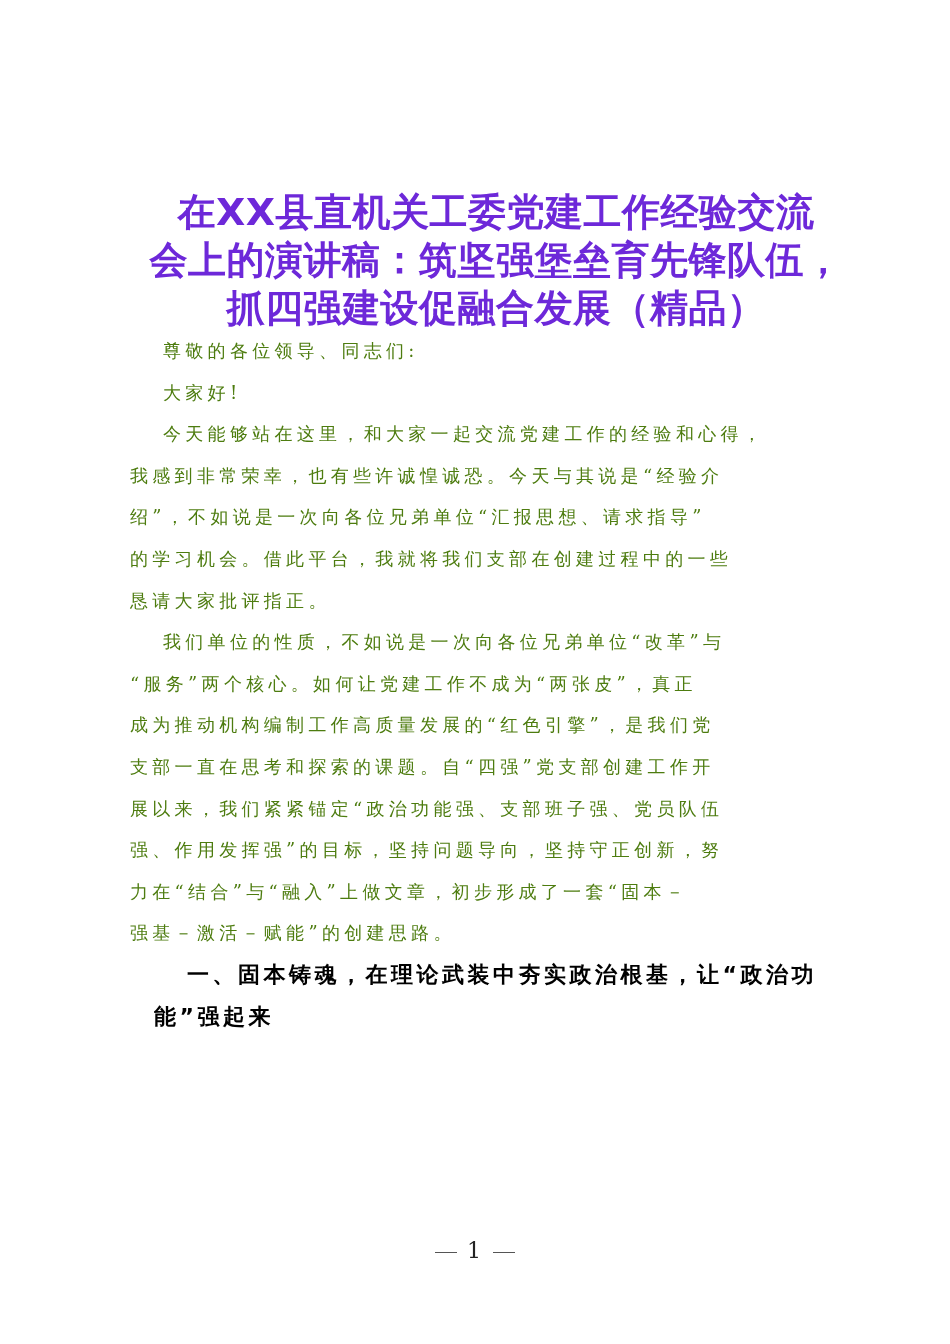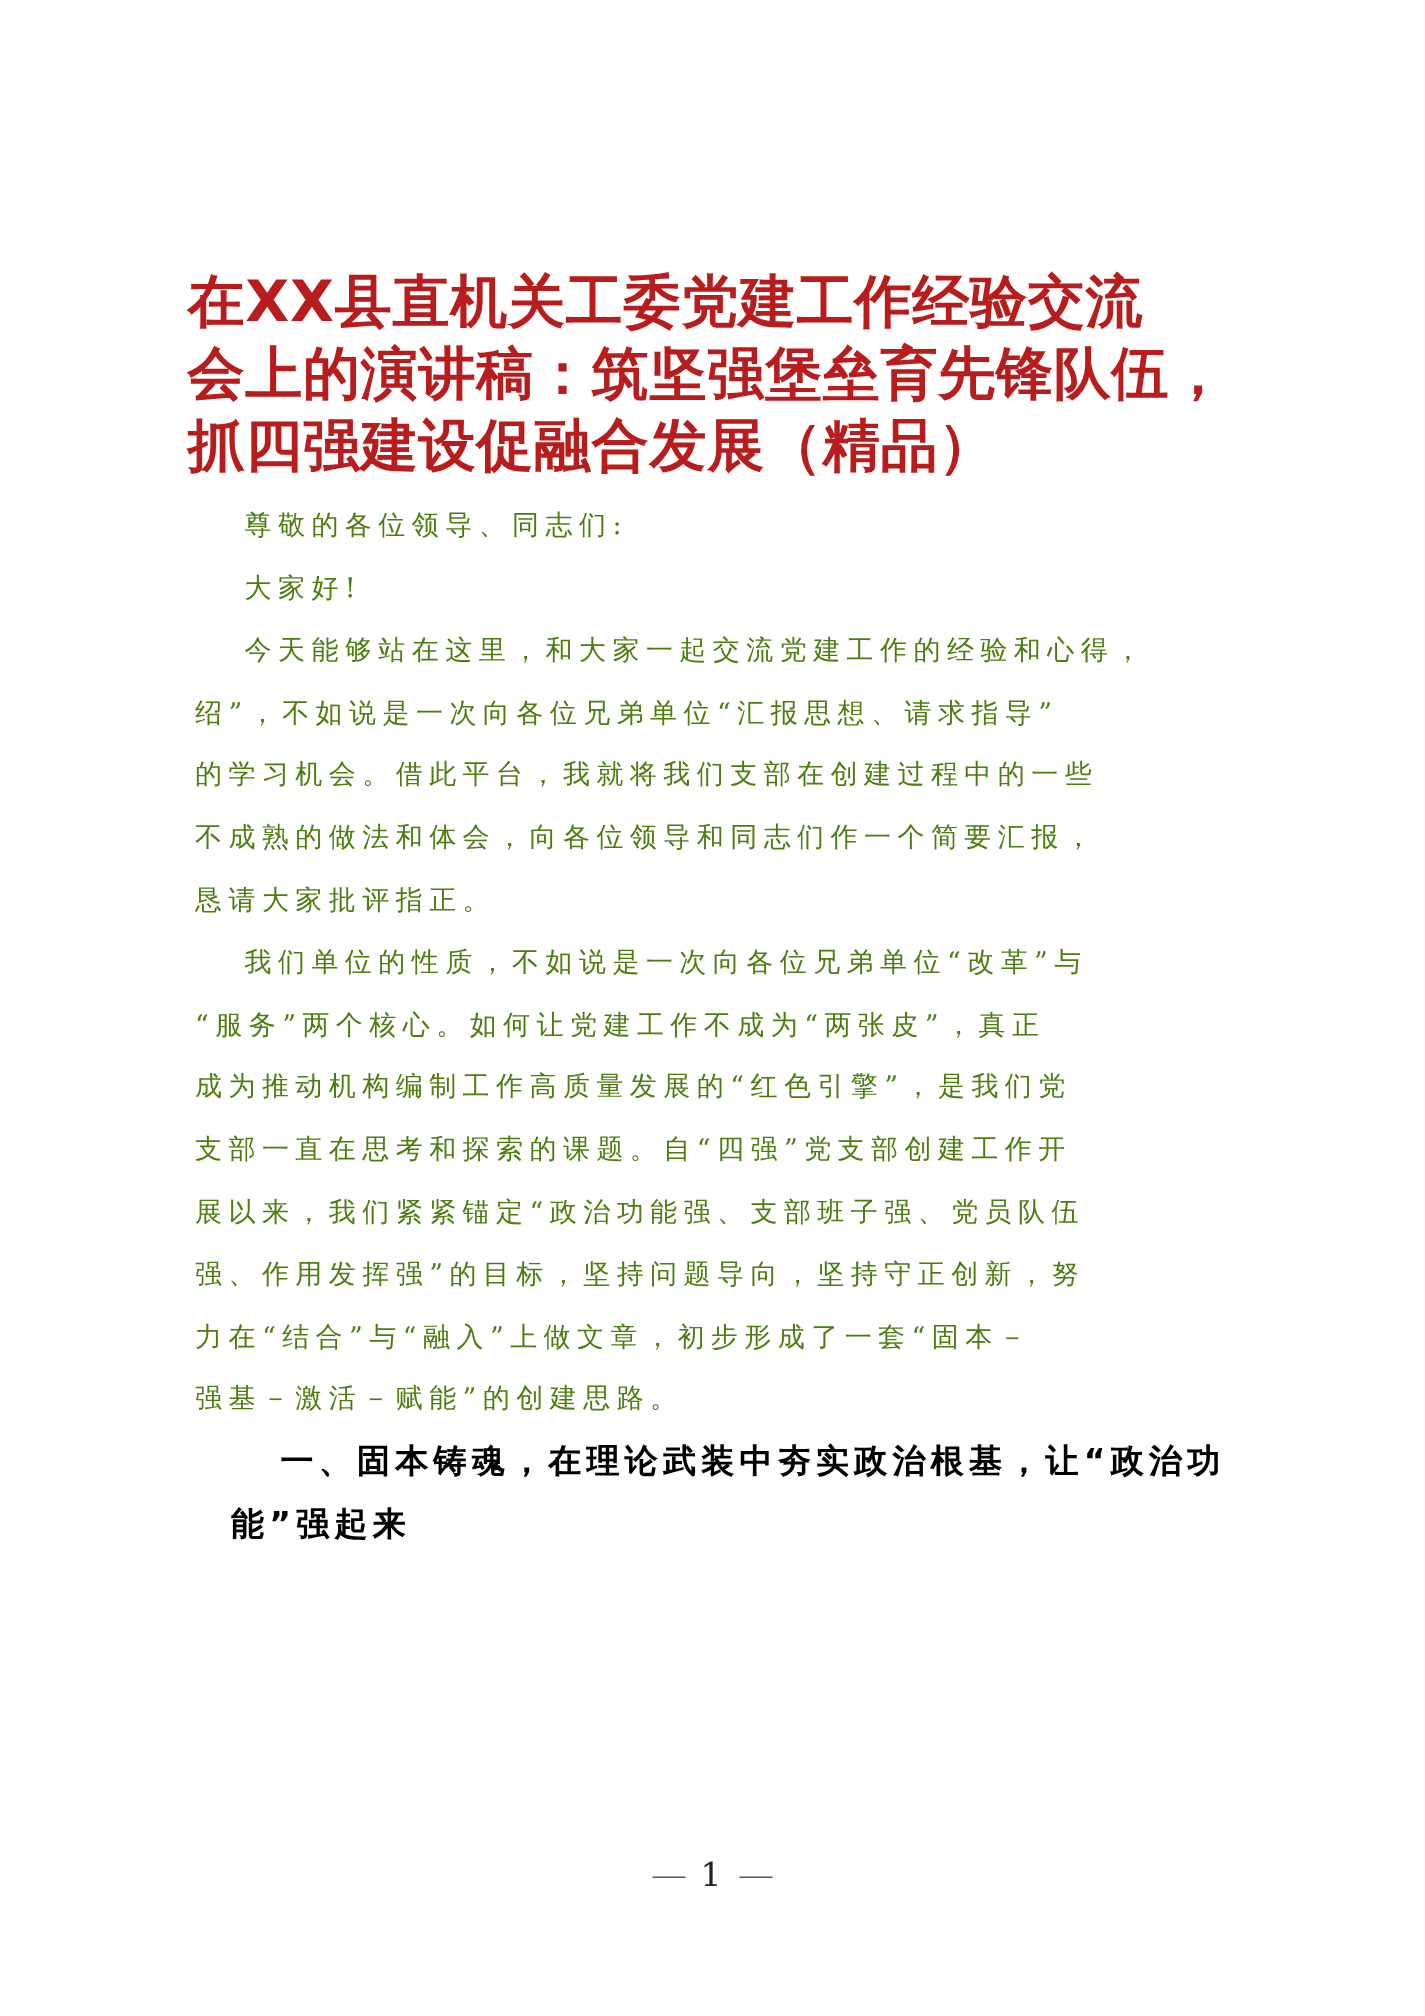--- a/index.html
+++ b/index.html
@@ -20,27 +20,28 @@
       left: 0; top: 0;
       width: 950px;
       height: 1344px;
       background: #ffffff;
     }
     .title {
       position: absolute;
       left: 120px;
       top: 172px;
       width: 720px;
-      margin: 5px;
+      margin: 16px;
       font-family: "DejaVu Sans", "Liberation Sans", sans-serif;
       font-weight: bold;
       font-size: 38px;
       line-height: 48px;
+      text-align: center;
       letter-spacing: 0.5px;
-      color: #b91c1c;
+      color: #6d28d9;
     }
     .title-line {
       display: block;
       white-space: nowrap;
     }
     .body-text {
       position: absolute;
       left: 130px;
       top: 330px;
       width: 700px;
@@ -93,23 +94,23 @@
   <h1 class="title">
     <span class="title-line">在XX县直机关工委党建工作经验交流</span>
     <span class="title-line">会上的演讲稿：筑坚强堡垒育先锋队伍，</span>
     <span class="title-line">抓四强建设促融合发展（精品）</span>
   </h1>
 
   <div class="body-text">
     <span class="line indent">尊敬的各位领导、同志们:</span>
     <span class="line indent">大家好!</span>
     <span class="line indent">今天能够站在这里，和大家一起交流党建工作的经验和心得，</span>
+    <span class="line">我感到非常荣幸，也有些许诚惶诚恐。今天与其说是“经验介</span>
     <span class="line">绍”，不如说是一次向各位兄弟单位“汇报思想、请求指导”</span>
     <span class="line">的学习机会。借此平台，我就将我们支部在创建过程中的一些</span>
-    <span class="line">不成熟的做法和体会，向各位领导和同志们作一个简要汇报，</span>
     <span class="line">恳请大家批评指正。</span>
     <span class="line indent">我们单位的性质，不如说是一次向各位兄弟单位“改革”与</span>
     <span class="line">“服务”两个核心。如何让党建工作不成为“两张皮”，真正</span>
     <span class="line">成为推动机构编制工作高质量发展的“红色引擎”，是我们党</span>
     <span class="line">支部一直在思考和探索的课题。自“四强”党支部创建工作开</span>
     <span class="line">展以来，我们紧紧锚定“政治功能强、支部班子强、党员队伍</span>
     <span class="line">强、作用发挥强”的目标，坚持问题导向，坚持守正创新，努</span>
     <span class="line">力在“结合”与“融入”上做文章，初步形成了一套“固本－</span>
     <span class="line">强基－激活－赋能”的创建思路。</span>
     <span class="line indent heading">一、固本铸魂，在理论武装中夯实政治根基，让“政治功</span>

